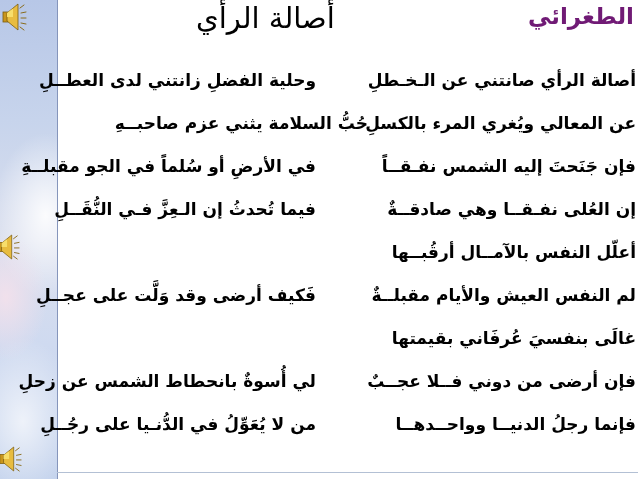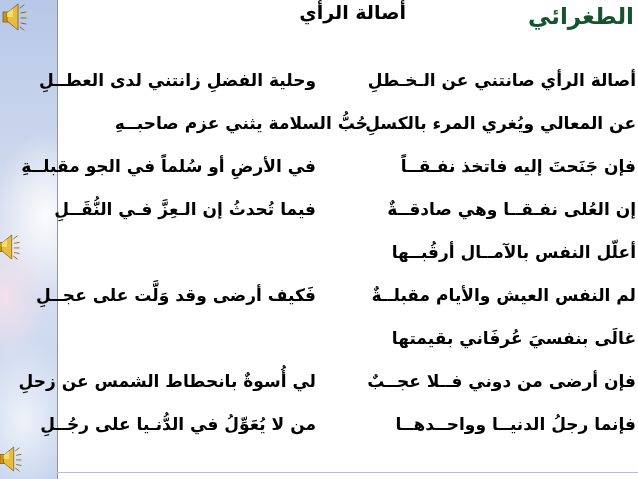--- a/index.html
+++ b/index.html
@@ -36,33 +36,33 @@
   .speaker-top    { left: 1px;  top: 2px; }
   .speaker-middle { left: -4px; top: 233px; }
   .speaker-bottom { left: -2px; top: 445px; }
 
   .author {
     position: absolute;
     top: 3px;
     right: 4px;
     font-size: 23px;
     font-weight: bold;
-    color: #14532d;
+    color: #701a75;
     direction: rtl;
     white-space: nowrap;
   }
 
   .title {
     position: absolute;
     top: 1px;
     left: 196px;
     width: 210px;
-    text-align: right;
-    font-size: 19px;
-    font-weight: bold;
+    text-align: left;
+    font-size: 29px;
+    font-weight: normal;
     color: #000000;
     direction: rtl;
     white-space: nowrap;
   }
 
   .poem {
     position: absolute;
     left: 66px;
     right: 2px;
     top: 58px;
@@ -150,21 +150,21 @@
   <div class="poem">
     <div class="verse-row">
       <span class="hemistich first">أصالة الرأي صانتني عن الـخـطلِ</span>
       <span class="hemistich second">وحلية الفضلِ زانتني لدى العطــلِ</span>
     </div>
     <div class="verse-row">
       <span class="hemistich second">عن المعالي ويُغري المرء بالكسلِ</span>
       <span class="hemistich first">حُبُّ السلامة يثني عزم صاحبــهِ</span>
     </div>
     <div class="verse-row">
-      <span class="hemistich first">فإن جَنَحتَ إليه فاتخذ نفـقــاً</span>
+      <span class="hemistich first">فإن جَنَحتَ إليه الشمس نفـقــاً</span>
       <span class="hemistich second">في الأرضِ أو سُلماً في الجو مقبلــةِ</span>
     </div>
     <div class="verse-row">
       <span class="hemistich first">إن العُلى نفـقــا وهي صادقــةٌ</span>
       <span class="hemistich second">فيما تُحدثُ إن الـعِزَّ فـي النُّقَــلِ</span>
     </div>
     <div class="verse-row">
       <span class="hemistich first">أعلّل النفس بالآمــال أرقُبــها</span>
     </div>
     <div class="verse-row">

